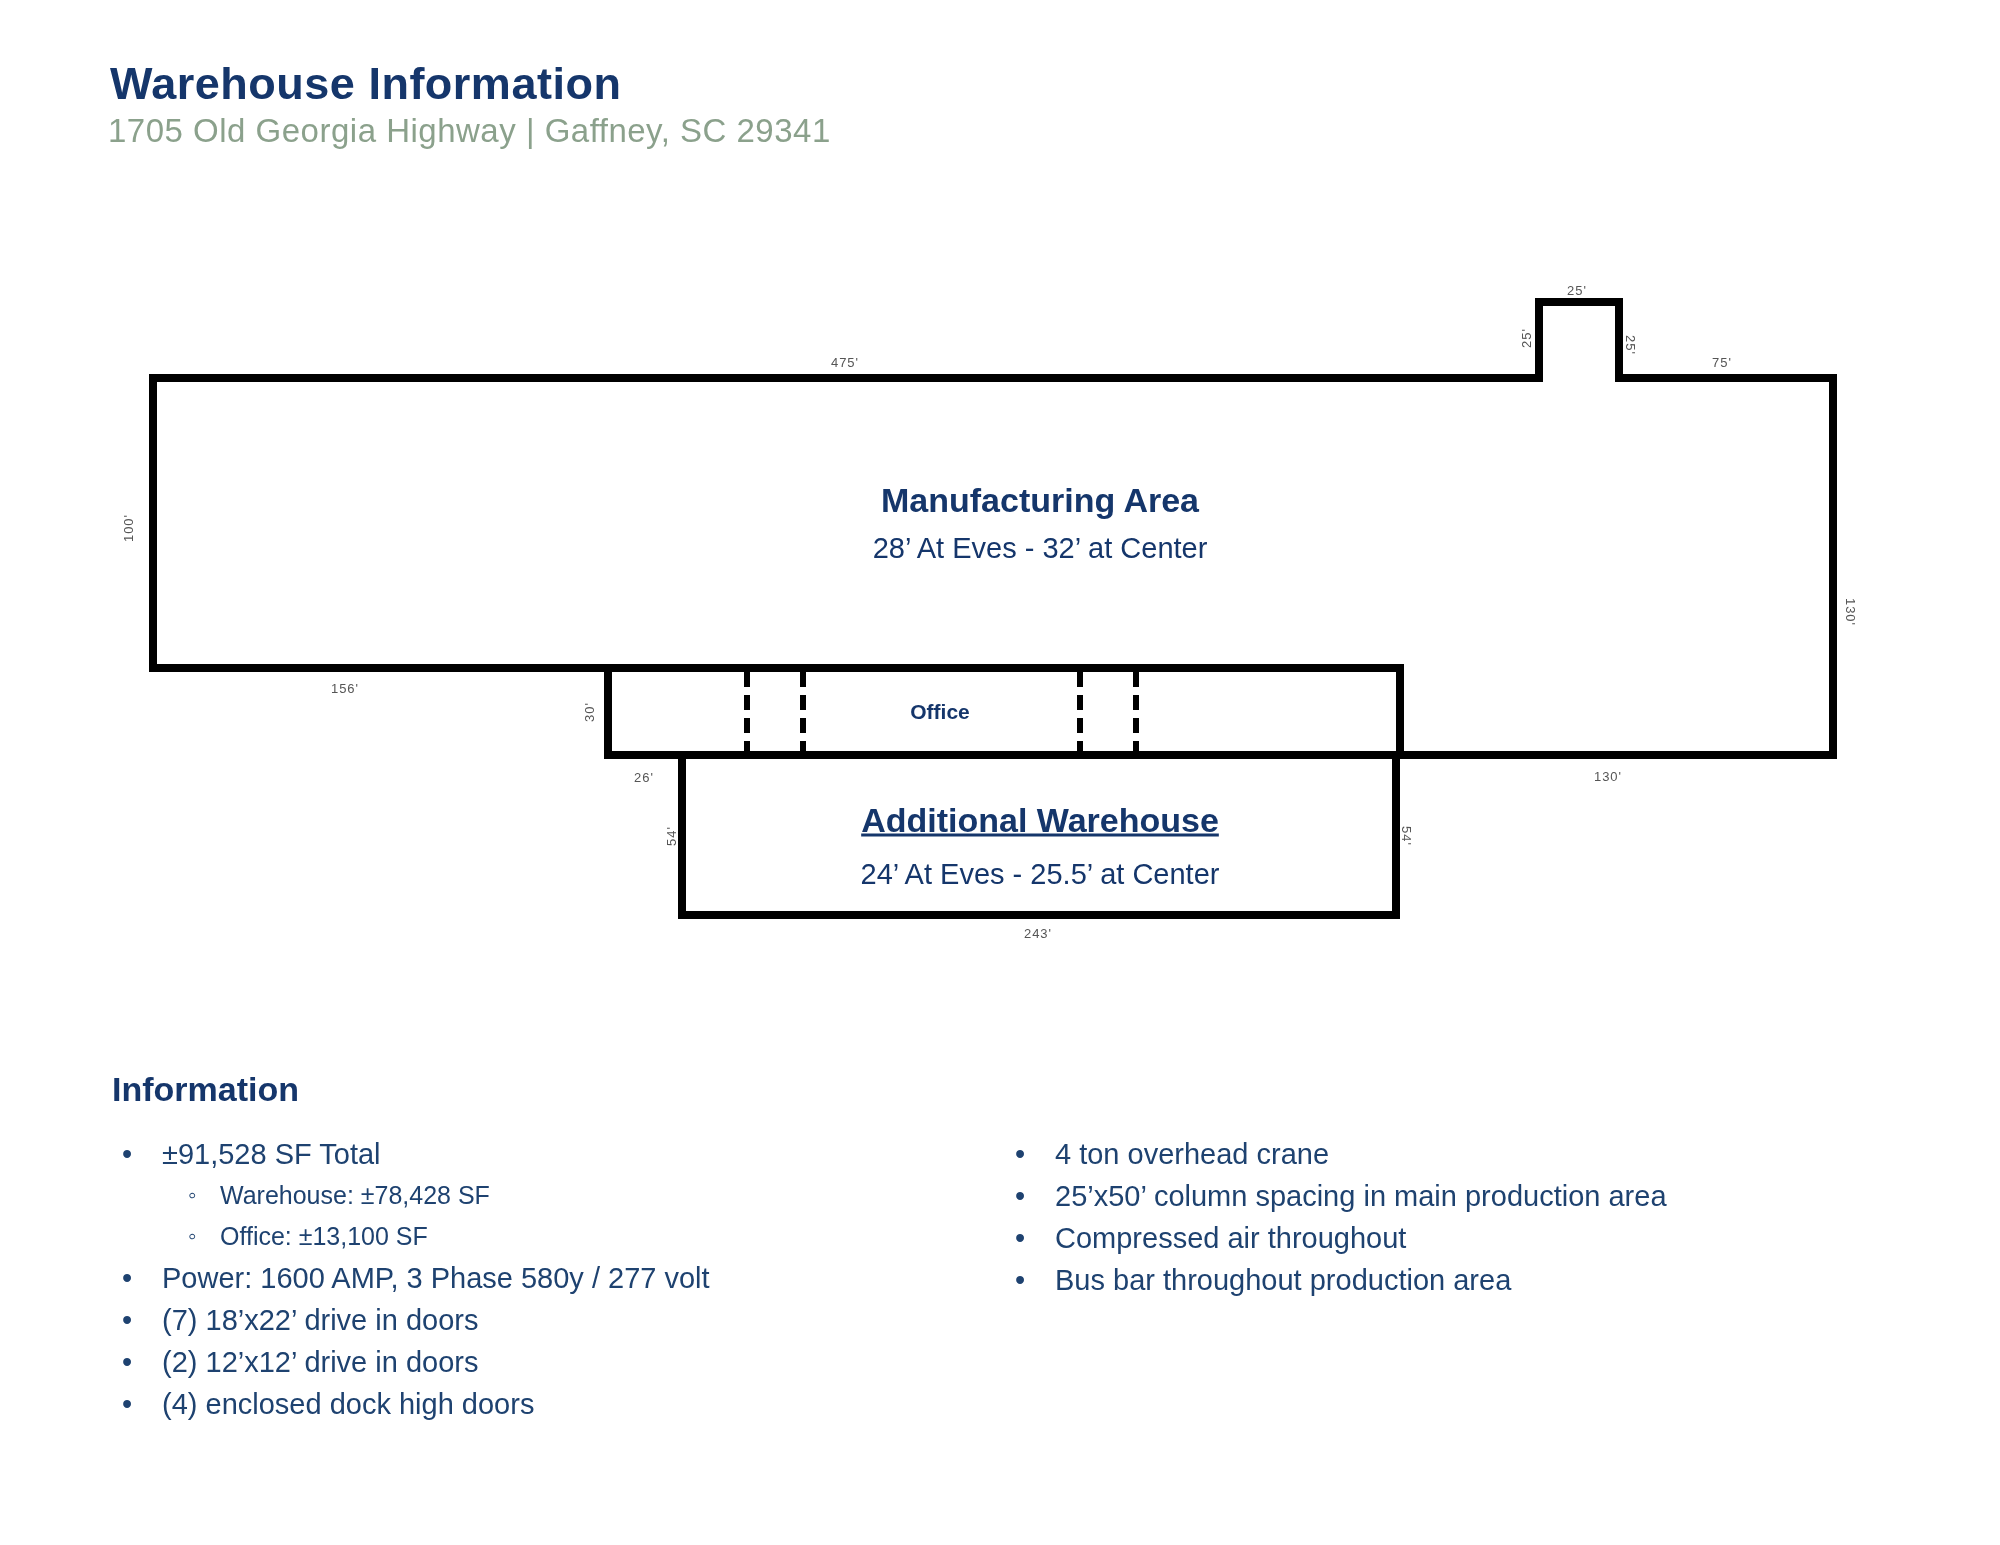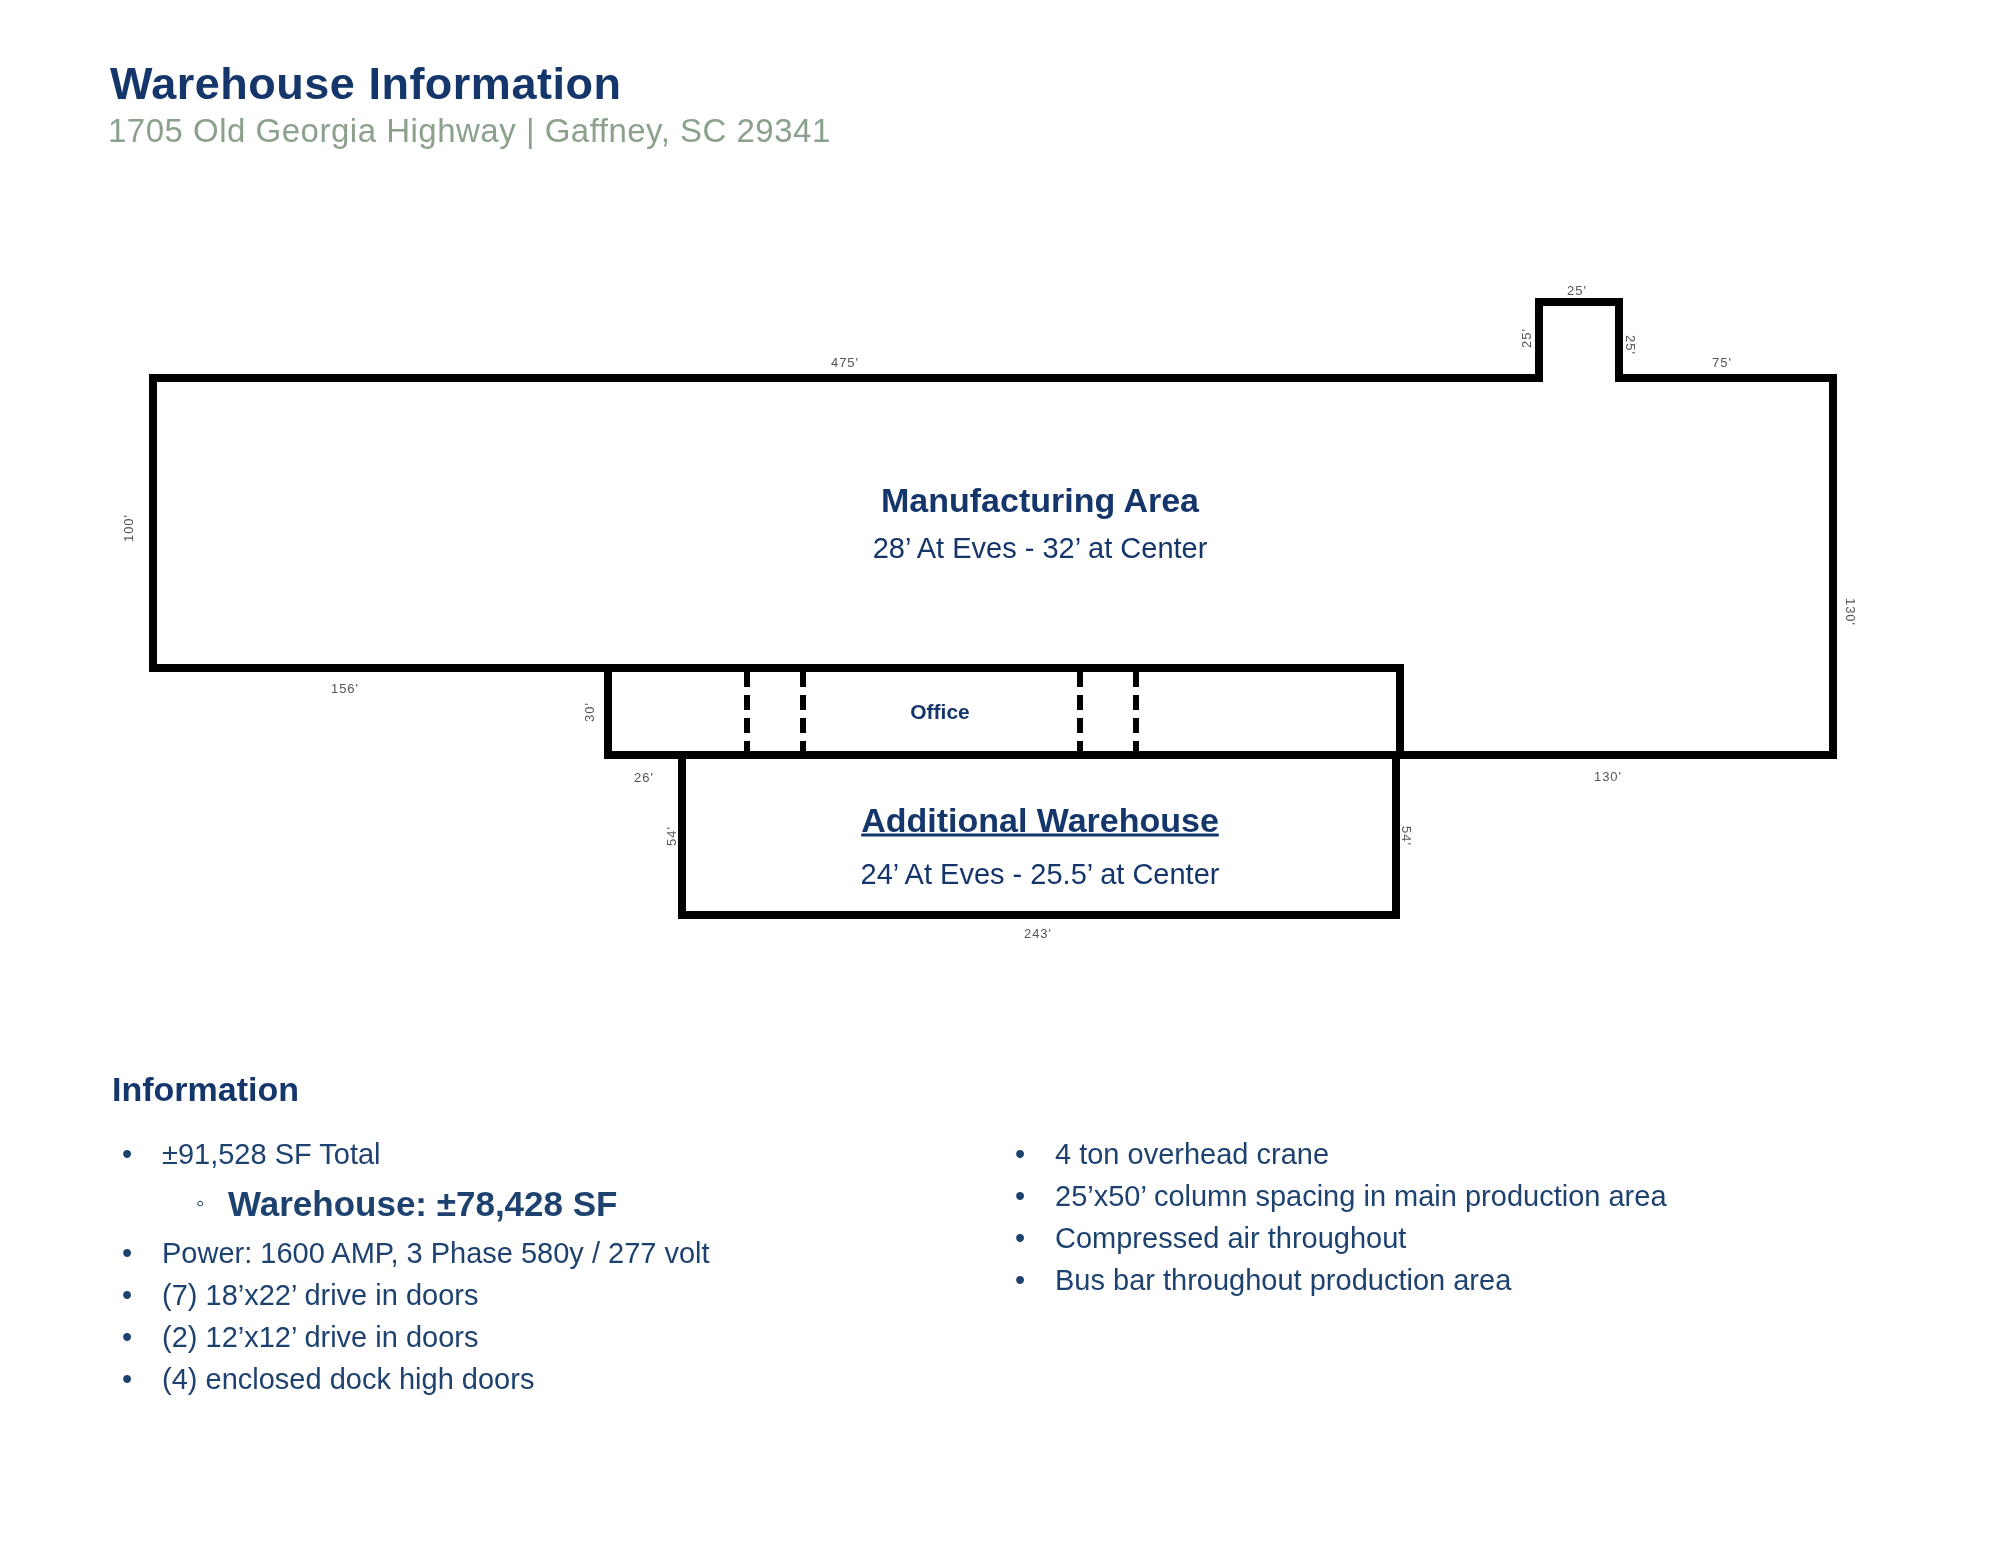--- a/index.html
+++ b/index.html
@@ -61,21 +61,21 @@
   .hl-heading{
     left:112px;top:1070px;
     font-size:34px;font-weight:700;color:var(--navy);white-space:nowrap;
   }
   .hl-col{position:absolute;top:1133px;}
   .hl-col.left{left:112px;width:840px;}
   .hl-col.right{left:1005px;width:960px;}
   ul.hl{list-style:none;margin:0;padding:0;font-size:29px;color:var(--text-navy);}
   ul.hl > li{position:relative;padding-left:50px;line-height:42px;}
   ul.hl > li::before{content:"\2022";position:absolute;left:10px;top:0;}
-  ul.sublist{list-style:none;margin:8px;padding:0;font-size:35px;color:var(--text-navy);font-weight:bold;}
+  ul.sublist{list-style:none;margin:0;padding:0;font-size:25px;color:var(--text-navy);}
   ul.sublist > li{position:relative;padding-left:58px;line-height:41px;}
   ul.sublist > li::before{content:"\25E6";position:absolute;left:26px;top:-1px;font-size:24px;}
 </style>
 </head>
 <body>
 
 <div class="abs page-title">Warehouse Information</div>
 <div class="abs page-subtitle">1705 Old Georgia Highway | Gaffney, SC 29341</div>
 
 <div class="abs plan">
@@ -120,20 +120,21 @@
   <div class="dim rot-cw" style="left:1406px;top:836px;">54'</div>
   <div class="dim" style="left:1038px;top:933px;">243'</div>
 </div>
 
 <div class="abs hl-heading">Information</div>
 
 <div class="hl-col left">
   <ul class="hl" id="hl-left">
       <li><span>±91,528 SF Total</span><ul class="sublist">
           <li><span>Warehouse: ±78,428 SF</span></li>
+          <li><span>Office: ±13,100 SF</span></li>
         </ul></li>
       <li><span>Power: 1600 AMP, 3 Phase 580y / 277 volt</span></li>
       <li><span>(7) 18’x22’ drive in doors</span></li>
       <li><span>(2) 12’x12’ drive in doors</span></li>
       <li><span>(4) enclosed dock high doors</span></li>
     </ul>
 </div>
 <div class="hl-col right">
   <ul class="hl" id="hl-right">
       <li><span>4 ton overhead crane</span></li>

